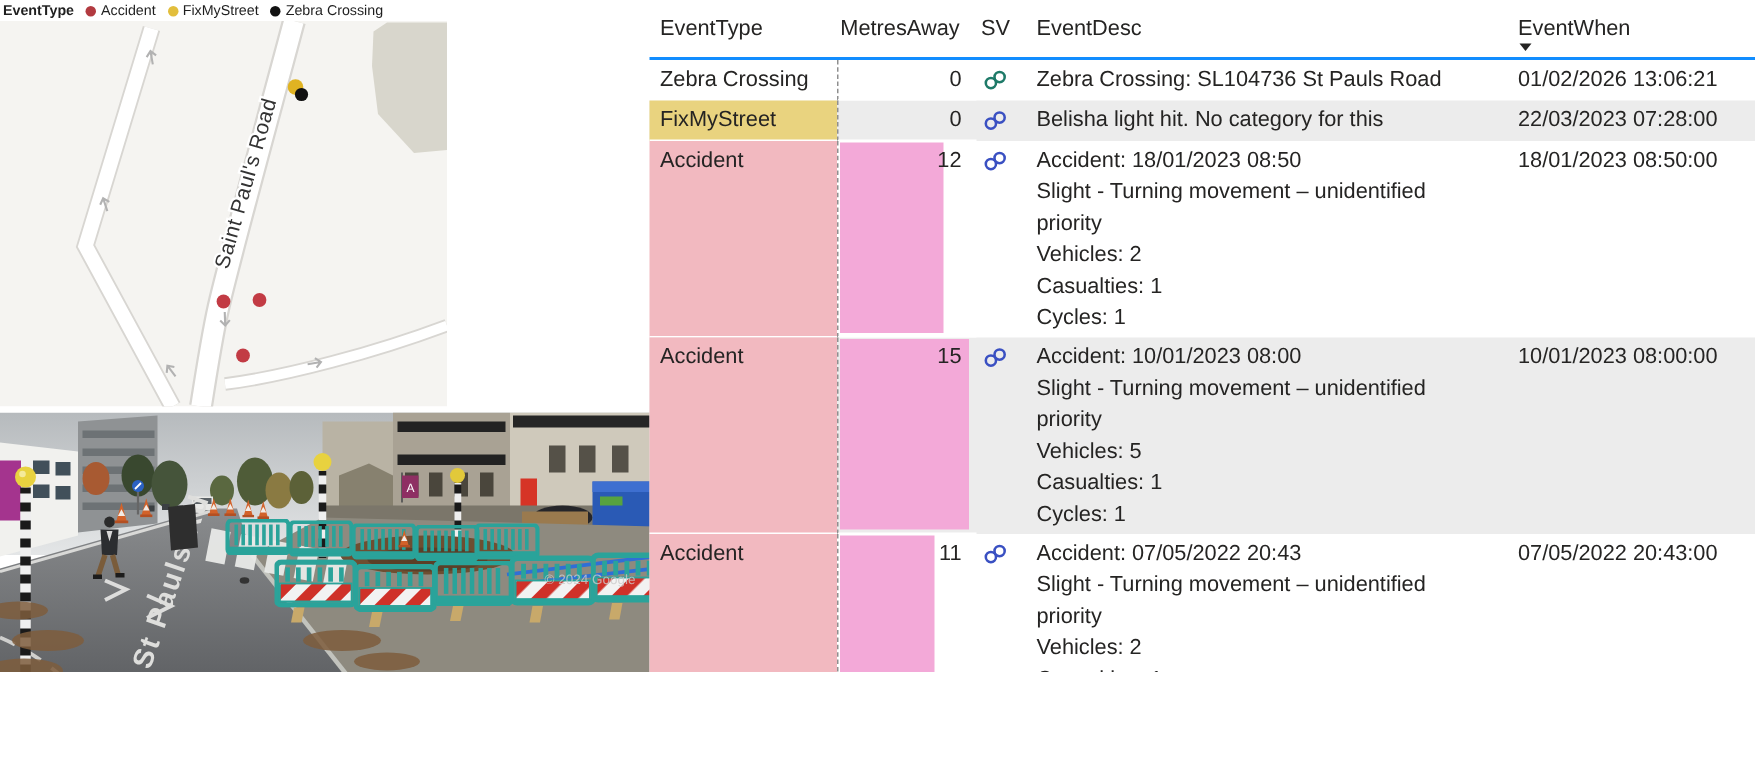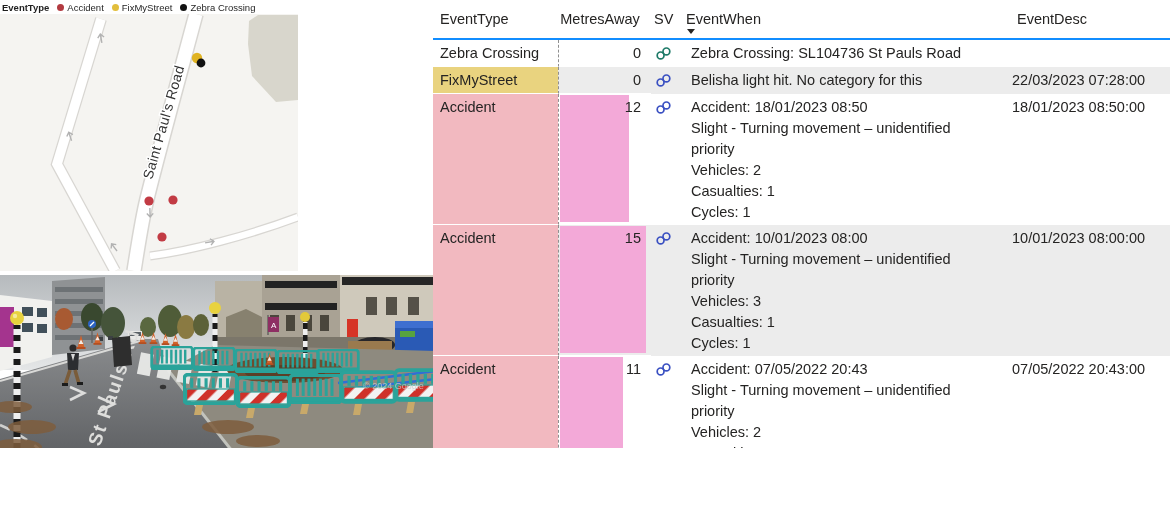--- a/index.html
+++ b/index.html
@@ -322,42 +322,43 @@
     <ellipse cx="163" cy="112" rx="3.2" ry="2.2" fill="#333"></ellipse>
 
     <text x="363" y="114" font-size="9" fill="#cccccc" opacity="0.8">© 2024 Google</text>
   </svg>
 
   <div class="pbi-table">
     <div class="thead" id="thead" style="border-bottom-color: rgb(17, 141, 255);">
       <div class="th col-type">EventType</div>
       <div class="th col-metres">MetresAway</div>
       <div class="th col-sv">SV</div>
+      <div class="th col-desc">EventDesc</div>
       <div class="th col-when">
         <span>EventWhen</span>
         <div class="sort-arrow"></div>
       </div>
-      <div class="th col-desc">EventDesc</div>
     </div>
     <div id="tbody">
     <div class="tr" style="background: rgb(255, 255, 255);">
       <div class="td col-type" style="background: rgb(255, 255, 255);">Zebra Crossing</div>
       <div class="td col-metres">
         
         <span class="mval">0</span>
       </div>
       <div class="td col-sv">
         <svg class="link-icon" width="17" height="15" viewBox="0 0 17 15" style="color: rgb(30, 122, 104);">
           <circle cx="5.6" cy="9.4" r="3.4" fill="none" stroke="currentColor" stroke-width="1.7"></circle>
           <circle cx="11.4" cy="5.4" r="3.4" fill="none" stroke="currentColor" stroke-width="1.7"></circle>
         </svg>
       </div>
       <div class="td col-desc">
             <div>Zebra Crossing: SL104736 St Pauls Road</div>
           </div>
+      <div class="td col-when">01/02/2026 13:06:21</div>
     </div>
 
     <div class="tr" style="background: rgb(236, 236, 236);">
       <div class="td col-type" style="background: rgb(233, 211, 127);">FixMyStreet</div>
       <div class="td col-metres">
         
         <span class="mval">0</span>
       </div>
       <div class="td col-sv">
         <svg class="link-icon" width="17" height="15" viewBox="0 0 17 15" style="color: rgb(58, 80, 194);">
@@ -403,21 +404,21 @@
       <div class="td col-sv">
         <svg class="link-icon" width="17" height="15" viewBox="0 0 17 15" style="color: rgb(58, 80, 194);">
           <circle cx="5.6" cy="9.4" r="3.4" fill="none" stroke="currentColor" stroke-width="1.7"></circle>
           <circle cx="11.4" cy="5.4" r="3.4" fill="none" stroke="currentColor" stroke-width="1.7"></circle>
         </svg>
       </div>
       <div class="td col-desc">
             <div>Accident: 10/01/2023 08:00</div>
             <div>Slight - Turning movement – unidentified</div>
             <div>priority</div>
-            <div>Vehicles: 3</div>
+            <div>Vehicles: 5</div>
             <div>Casualties: 1</div>
             <div>Cycles: 1</div>
           </div>
       <div class="td col-when">10/01/2023 08:00:00</div>
     </div>
 
     <div class="tr" style="background: rgb(255, 255, 255);">
       <div class="td col-type" style="background: rgb(242, 185, 192);">Accident</div>
       <div class="td col-metres">
         <div class="databar" style="width: 63.0667px; background: rgb(243, 169, 216);"></div>

